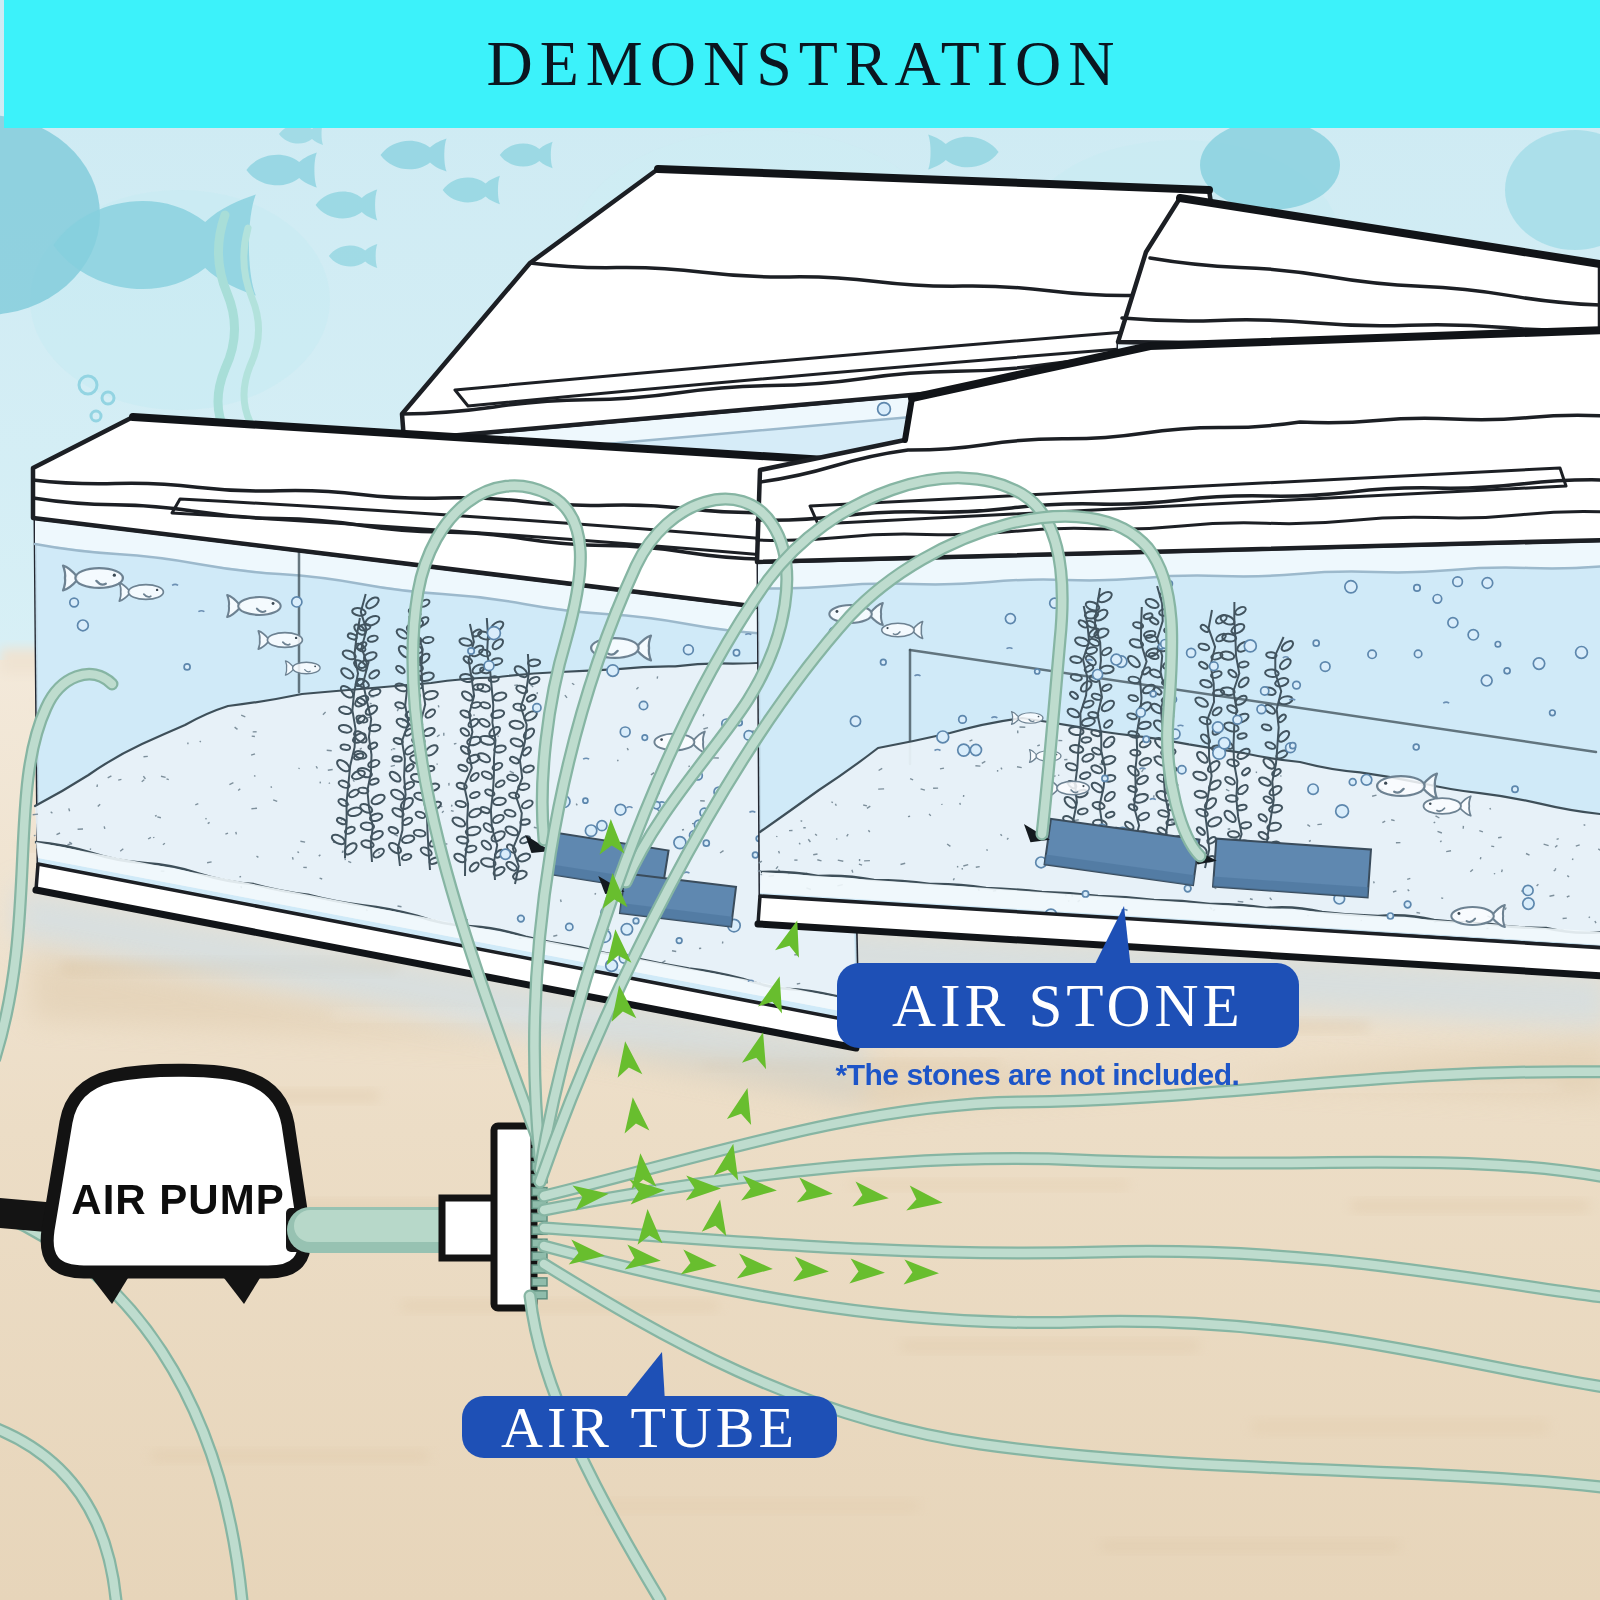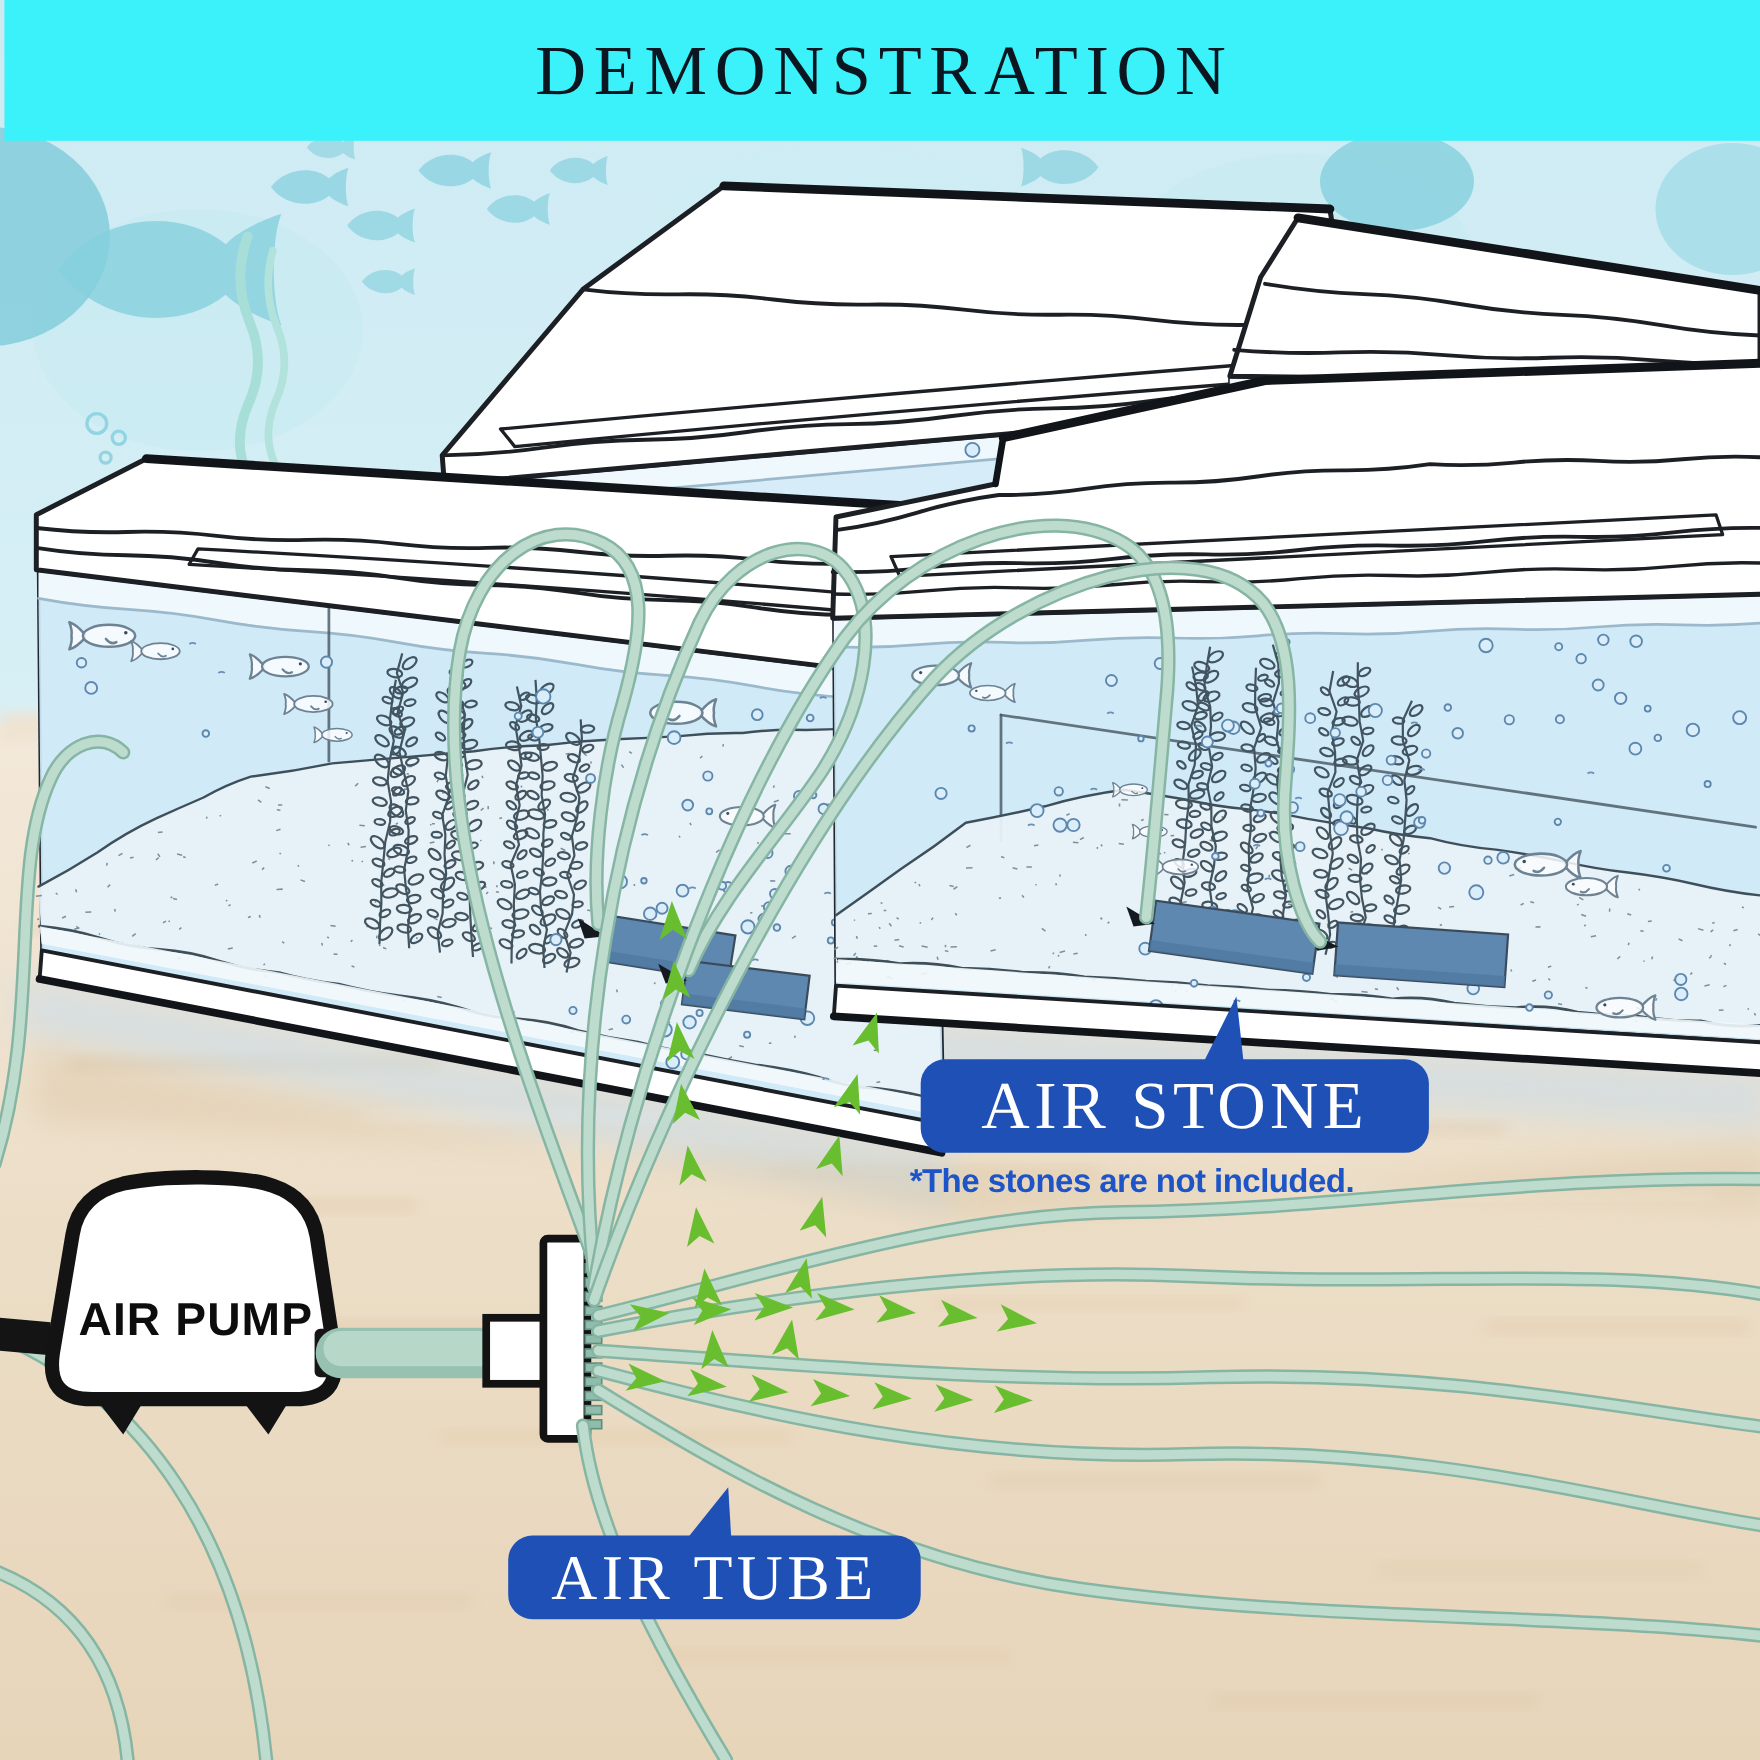--- a/index.html
+++ b/index.html
@@ -2,22 +2,22 @@
 <html style="--header-bg: #3CF2FA; --callout-bg: #1E50B6; --note-text: #1D55C8; --tube-green: #BEDCCE; --arrow-green: #68BE2E; --stone-blue: #5F88B0; --water-blue: #CFE9F7; --floor-beige: #EDDFC9;"><head>
 <meta charset="utf-8">
 <style>
   html,body{margin:0;padding:0;}
   #stage{position:relative;width:1600px;height:1600px;overflow:hidden;background:#efe2cf;font-family:"Liberation Sans",sans-serif;}
   #art{position:absolute;left:0;top:0;}
   #header{position:absolute;left:4px;top:0;width:1600px;height:128px;background:var(--header-bg,#3CF2FA);display:flex;align-items:center;justify-content:center;}
   #header .t{font-family:"Liberation Serif",serif;font-size:64px;letter-spacing:7px;color:#0b1620;font-weight:500;}
   .callout{position:absolute;background:var(--callout-bg,#1E50B6);color:#fff;display:flex;align-items:center;justify-content:center;font-family:"Liberation Serif",serif;}
   #label-stone{left:837px;top:963px;width:462px;height:85px;border-radius:22px;font-size:61px;letter-spacing:4px;}
-  #label-tube{left:462px;top:1396px;width:375px;height:76px;border-radius:22px;font-size:58px;letter-spacing:4px;}
-  .note{position:absolute;text-align:left;color:var(--note-text,#1D55C8);font-family:"Liberation Sans",sans-serif;font-weight:bold;font-size:30px;letter-spacing:-0.5px;}
+  #label-tube{left:462px;top:1396px;width:375px;height:62px;border-radius:22px;font-size:58px;letter-spacing:4px;}
+  .note{position:absolute;text-align:center;color:var(--note-text,#1D55C8);font-family:"Liberation Sans",sans-serif;font-weight:bold;font-size:30px;letter-spacing:-0.5px;}
   #note-stone{left:827px;top:1058px;width:421px;}
   #note-tube{left:452px;top:1488px;width:395px;}
 </style>
 </head>
 <body>
 
 <div id="stage">
   <svg id="art" width="1600" height="1600" viewBox="0 0 1600 1600">
     <defs>
       <filter id="b6" x="-30%" y="-30%" width="160%" height="160%">

